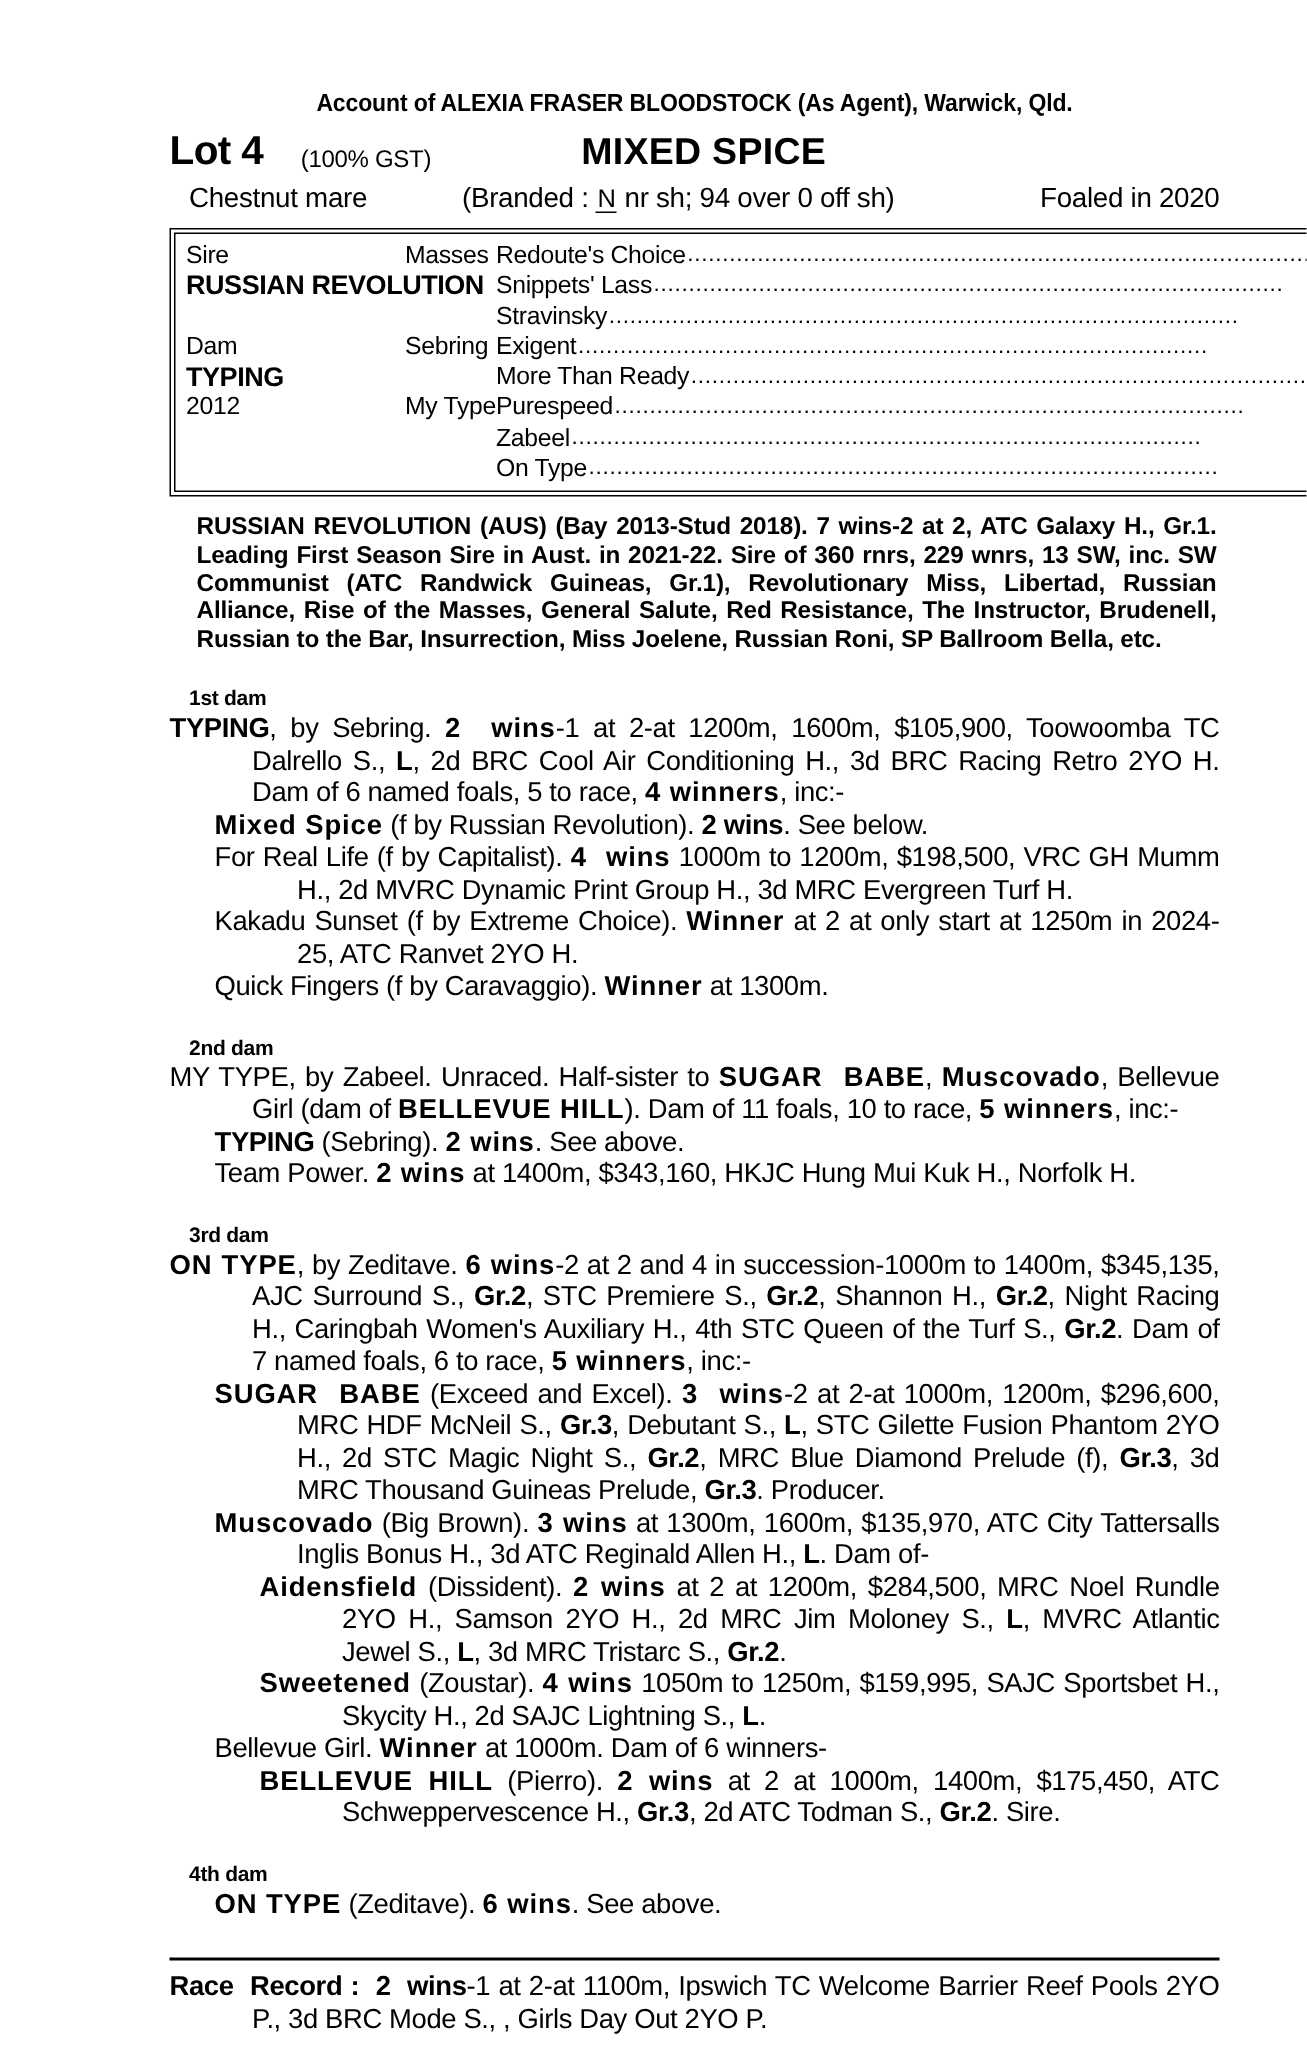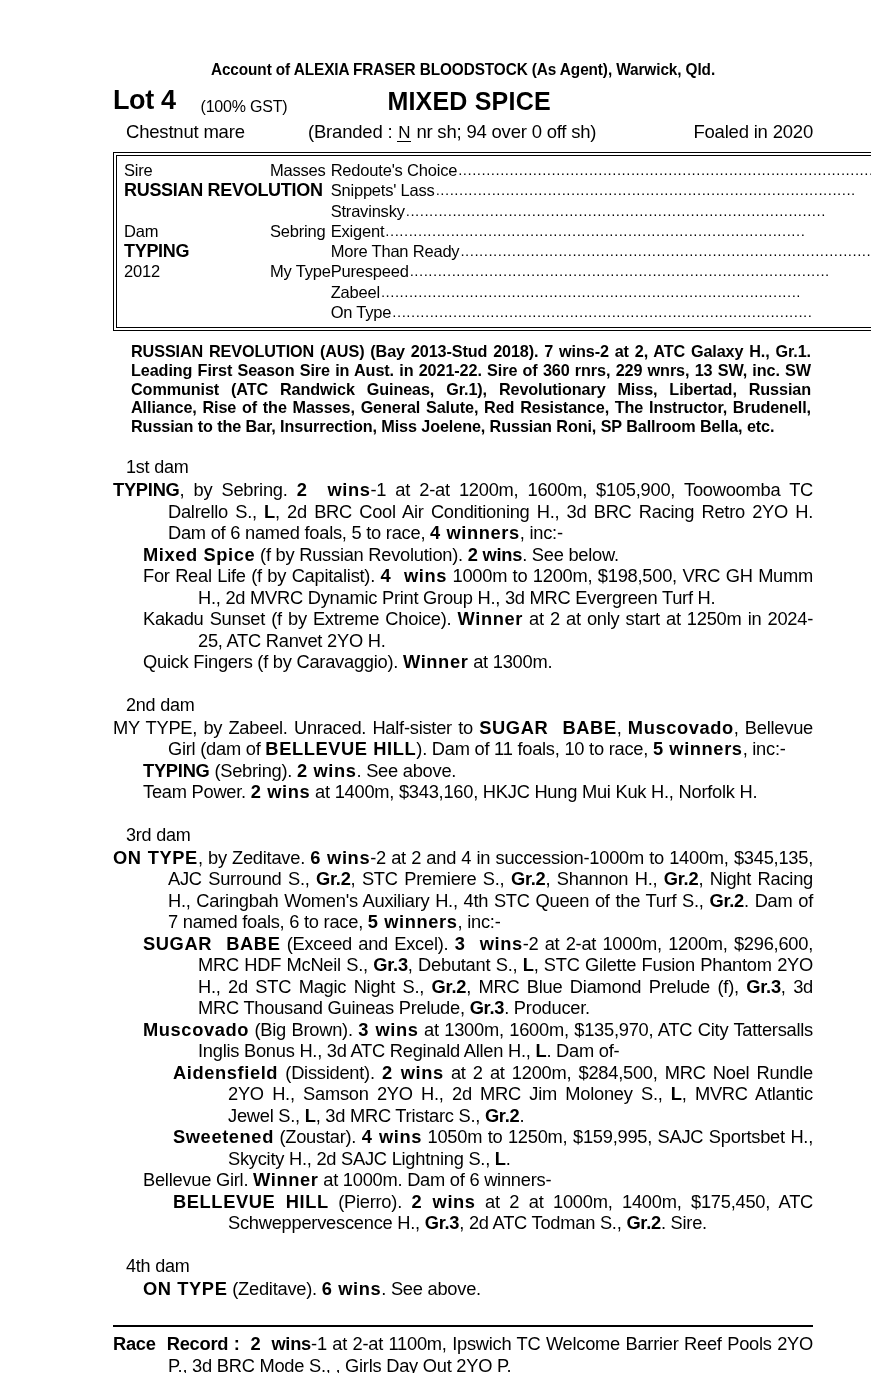--- a/index.html
+++ b/index.html
@@ -138,22 +138,22 @@
     line-height: 18.6px;
     text-align: justify;
     letter-spacing: -0.1px;
     padding-left: 18px;
     padding-right: 2px;
     hyphens: none;
   }
 
   
   .dam-head {
-    font-weight: normal;
-    font-size: 18px;
+    font-weight: bold;
+    font-size: 14px;
     margin-top: 22px;
     margin-bottom: 1px;
     padding-left: 13px;
     letter-spacing: -0.2px;
   }
   .entry {
     font-size: 18.3px;
     line-height: 21.5px;
     text-align: justify;
     letter-spacing: -0.25px;

